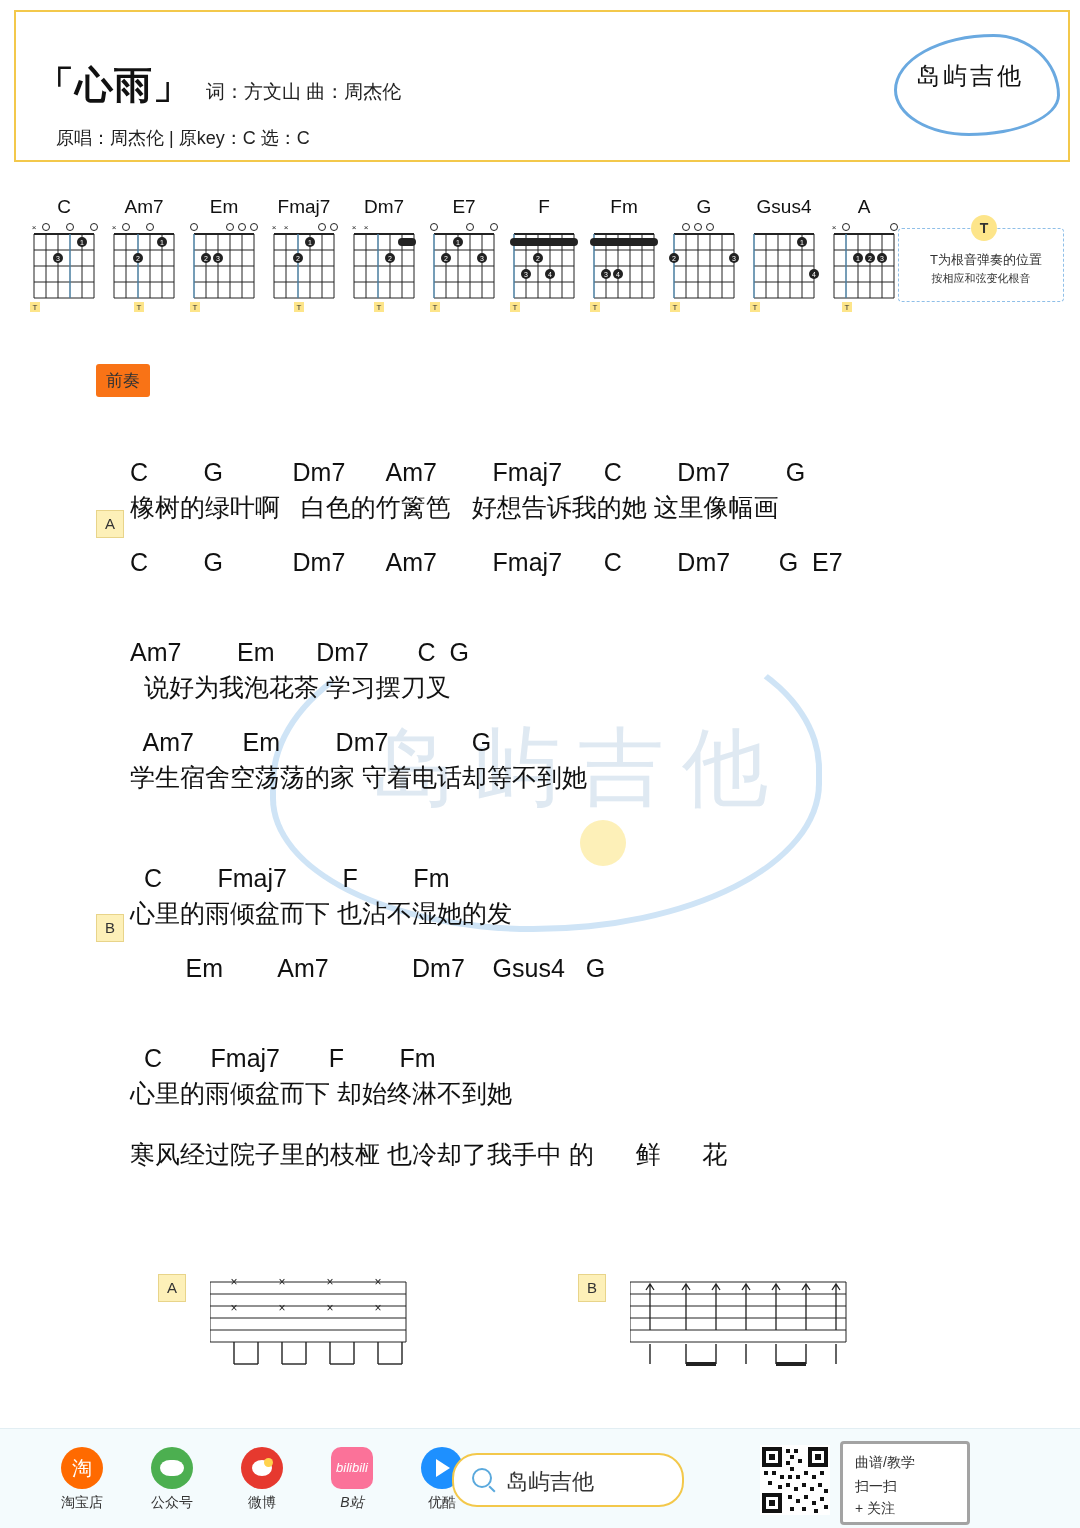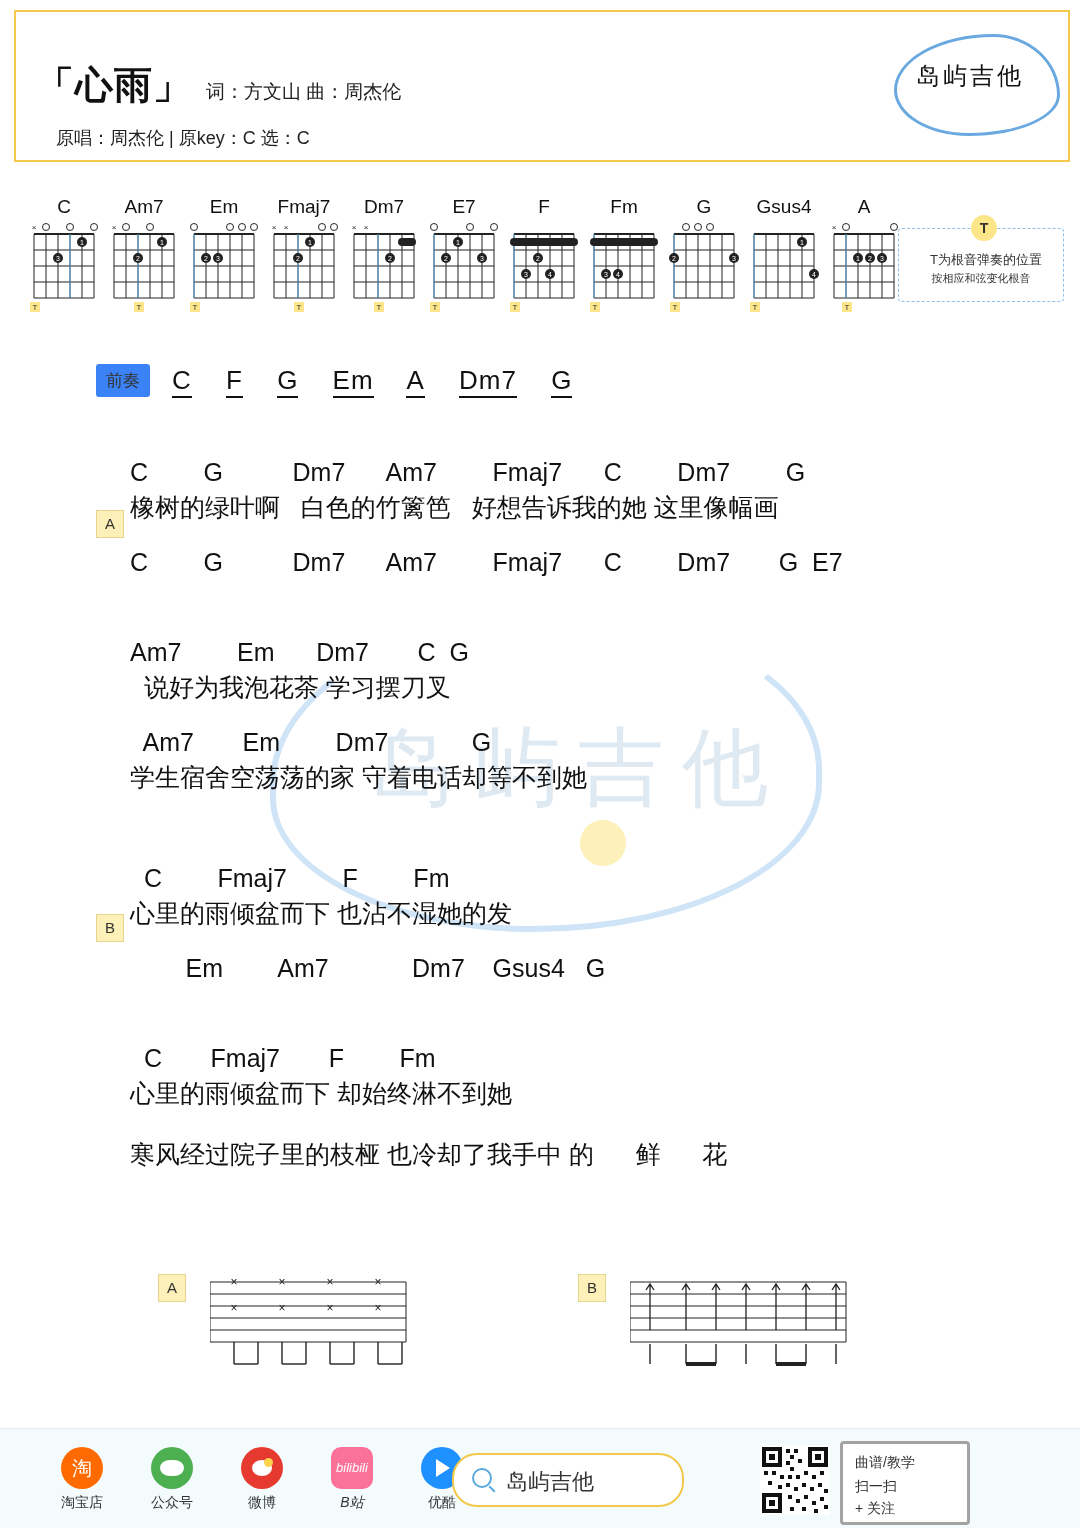--- a/index.html
+++ b/index.html
@@ -64,21 +64,21 @@
   .wm-text{
     position:absolute;left:120px;top:110px;font-size:86px;color:#dfe9f2;
     letter-spacing:18px;font-family:"DejaVu Sans",sans-serif;
   }
   .wm-dot{
     position:absolute;left:330px;top:220px;width:46px;height:46px;border-radius:50%;
     background:#fdf0b8;
   }
   
   .badge{
-    display:inline-block;background:#3b82f6;color:#333;font-size:17px;
+    display:inline-block;background:#f97316;color:#333;font-size:17px;
     padding:5px 10px;border-radius:3px;
   }
   .sec-badge{
     position:absolute;width:26px;height:26px;background:#fdf0b8;
     border:1px solid #e8d48a;font-size:15px;text-align:center;line-height:26px;color:#333;
   }
   .intro-row{position:absolute;left:96px;top:364px;display:flex;align-items:center;}
   .intro-chords{font-size:26px;margin-left:22px;color:#111;letter-spacing:1px;}
   .intro-chords span{margin-right:26px;}
   .u{border-bottom:2px solid #111;padding-bottom:1px;}
@@ -455,29 +455,20 @@
 </div>
 
 <div class="watermark">
   <div class="wm-blob"></div>
   <div class="wm-dot"></div>
   <div class="wm-text">岛屿吉他</div>
 </div>
 
 <div class="intro-row">
   <span class="badge">前奏</span>
-  <span class="intro-chords">
-    <span class="u">C</span>
-    <span class="u">F</span>
-    <span class="u">G</span>
-    <span class="u">Em</span>
-    <span class="u">A</span>
-    <span class="u">Dm7</span>
-    <span class="u">G</span>
-  </span>
 </div>
 
 <div class="sec-badge" style="left:96px;top:510px;">A</div>
 
 <div class="line-block" style="left:130px;top:458px;">
   <div class="chordline">C        G          Dm7      Am7        Fmaj7      C        Dm7        G</div>
   <div class="lyric">橡树的绿叶啊   白色的竹篱笆   好想告诉我的她 这里像幅画</div>
 </div>
 
 <div class="line-block" style="left:130px;top:548px;">

